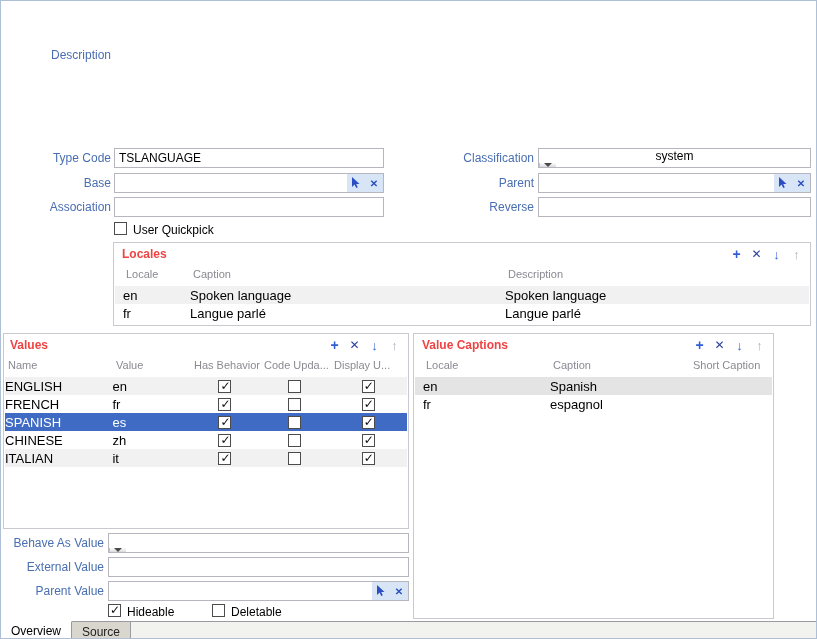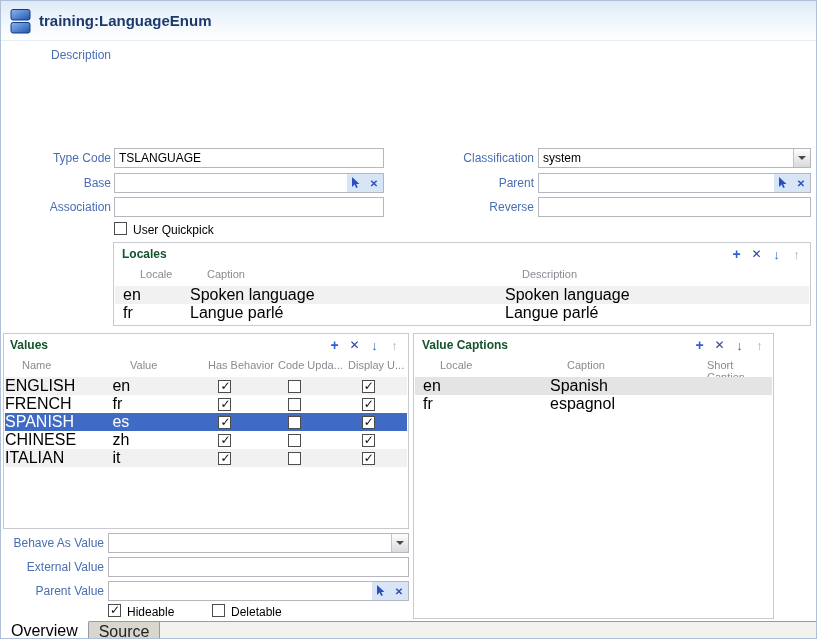--- a/index.html
+++ b/index.html
@@ -12,85 +12,70 @@
             background:linear-gradient(to bottom,#dfeaf7 0%,#f3f8fd 60%,#ffffff 100%);
             border-bottom:1px solid #e4ecf6; }
   .header .title { position:absolute; left:38px; top:11px; font-size:15px; font-weight:bold; color:#1b3a6b; }
   .hicon { position:absolute; left:9px; top:7px; }
 
   
   .blab { position:absolute; color:#4a6eb2; text-align:right; white-space:nowrap; }
   .field { position:absolute; height:20px; border:1px solid #b6b6bf; background:#fff; font-size:12px;
            padding:2px 4px; font-family:inherit; outline:none; }
   textarea.field { height:96px; resize:none; padding:3px 4px; }
-  .combo { position:absolute; height:20px; border:1px solid #b6b6bf; background:#fff; display:flex; align-items:center; }
+  .combo { position:absolute; height:20px; border:1px solid #b6b6bf; background:#fff; display:flex; align-items:center;flex-direction:column; }
   .combo .txt { flex:1; padding:0 4px; }
   .combo .dd { width:17px; align-self:stretch; background:linear-gradient(#fdfdfd,#d9dadd); border-left:1px solid #c2c2c8;
                display:flex; align-items:center; justify-content:center; cursor:default; }
   .combo .dd::after { content:""; border-left:4px solid transparent; border-right:4px solid transparent; border-top:4px solid #4a4a4a; }
   .pickfield { position:absolute; height:20px; border:1px solid #b6b6bf; background:#fff; display:flex; align-items:center; }
   .pickfield input { flex:1; border:none; outline:none; height:16px; min-width:0; padding:0 4px; font-family:inherit; font-size:12px; }
   .pbtn { width:18px; align-self:stretch; background:#d7e5f7; border:none; display:flex; align-items:center; justify-content:center;
           font-size:10px; font-weight:bold; color:#2b4fc0; cursor:default; padding:0; }
 
   
   .cb { width:13px; height:13px; background:#fff; border:1px solid #4c4c4c; display:inline-block; position:relative; cursor:default; }
   .cb.checked::after { content:"✓"; position:absolute; left:1px; top:-2px; font-size:12px; font-weight:bold; color:#0a0a0a; line-height:14px; }
 
   
   .panel { position:absolute; border:1px solid #c9c9d0; background:#fff; }
-  .ptitle { position:absolute; left:8px; top:4px; font-weight:bold; color:#14532d; }
+  .ptitle { position:absolute; left:8px; top:4px; font-weight:bold; color:#ef4444; }
   .tools { position:absolute; right:6px; top:3px; display:flex; gap:5px; align-items:center; }
   .tool { width:15px; text-align:center; font-weight:bold; cursor:default; }
   .t-add { color:#2e5ed6; font-size:14px; }
   .t-del { color:#2b3f9e; font-size:12px; }
   .t-down { color:#2e5ed6; font-size:13px; }
   .t-up  { color:#a7adb6; font-size:13px; }
 
-  .thead { position:absolute; left:18px; right:1px; display:flex; color:#8a8a92; font-size:11px; }
-  .trow  { position:absolute; left:1px; right:1px; height:18px; display:flex; align-items:center; font-size:16px; cursor:default; }
+  .thead { position:absolute; left:4px; right:1px; display:flex; color:#8a8a92; font-size:11px; }
+  .trow  { position:absolute; left:1px; right:1px; height:18px; display:flex; align-items:center; font-size:13px; cursor:default; }
   .trow.alt { background:#f1f1f1; }
   .trow.sel { background:#3f6bc4; color:#fff; }
   .trow.sel-inactive { background:#e4e4e4; }
 
   
   .lc1 { width:75px; padding-left:8px; } .lc2 { width:315px; } .lc3 { flex:1; }
   
   .vc1 { width:108px; } .vc2 { width:78px; }
   .vcb { width:70px; display:flex; justify-content:center; } .vcb3 { width:78px; display:flex; justify-content:center; }
   
   .cc1 { width:135px; padding-left:8px; } .cc2 { width:140px; } .cc3 { flex:1; }
 
   
   .tabbar { position:absolute; left:0; top:620px; width:817px; height:19px; border-top:1px solid #9a9aa2; background:#f2f2ef; display:flex; }
   .tab { height:19px; display:flex; align-items:center; justify-content:center; padding:0 10px;
-         border-right:1px solid #9a9aa2; font-size:16px; cursor:default; }
+         border-right:1px solid #9a9aa2; font-size:12px; cursor:default; }
   .tab.active { background:#ffffff; margin-top:-1px; border-top:1px solid #ffffff; font-weight:normal; }
   .tab.inactive { background:#d9d6cd; color:#222; }
 </style>
 </head>
 <body>
 
 <div class="app">
 
-  <div class="header">
-    <span class="hicon">
-      <svg width="22" height="27" viewBox="0 0 22 27">
-        <defs>
-          <linearGradient id="hg" x1="0" y1="0" x2="1" y2="1">
-            <stop offset="0" stop-color="#8db6ec"></stop>
-              <stop offset="1" stop-color="#1f55b0"></stop>
-          </linearGradient>
-        </defs>
-        <rect x="1" y="1.5" width="19" height="10.5" rx="2" fill="url(#hg)" stroke="#123c86"></rect>
-        <rect x="1" y="14.5" width="19" height="10.5" rx="2" fill="url(#hg)" stroke="#123c86"></rect>
-      </svg>
-    </span>
-    <span class="title">training:LanguageEnum</span>
-  </div>
 
   <span class="blab" style="left:10px; top:47px; width:100px;">Description</span>
 
   <span class="blab" style="left:10px; top:150px; width:100px;">Type Code</span>
   <input class="field" style="left: 113px; top: 147px; width: 270px;" value="TSLANGUAGE">
   <span class="blab" style="left:428px; top:150px; width:105px;">Classification</span>
   <div class="combo" style="left:537px; top:147px; width:273px;">
     <span class="txt">system</span>
     <span class="dd"></span>
   </div>

